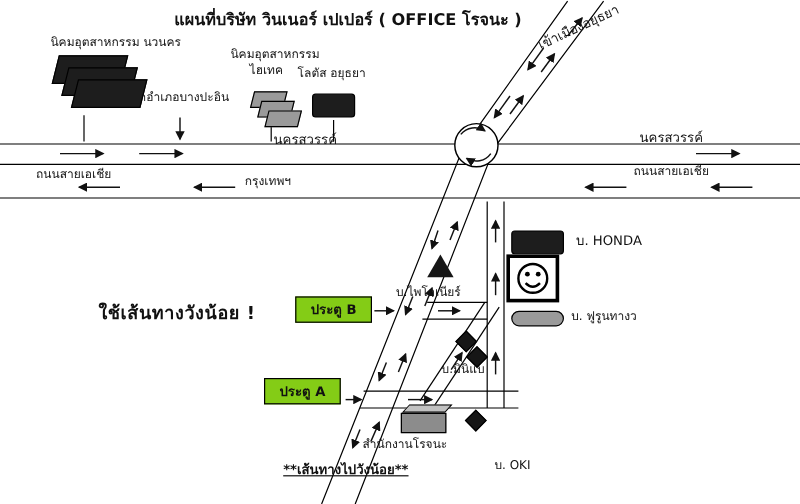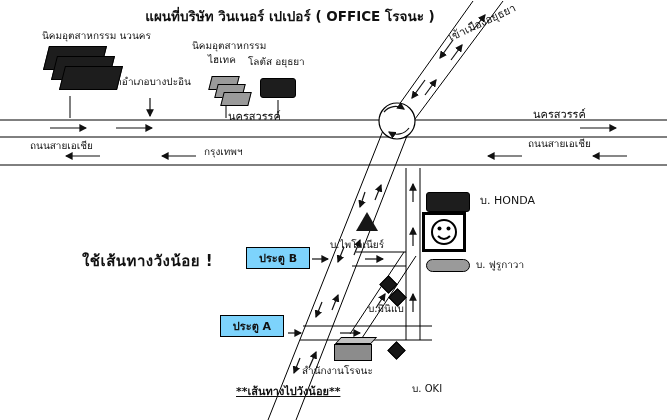--- a/index.html
+++ b/index.html
@@ -23,21 +23,21 @@
   .dark{background:#1d1d1d;}
   .gray{background:#9a9a9a;}
   .skew{transform:skewX(-14deg);}
   .pill{border-radius:7px;}
   .r3{border-radius:3px;}
   .tri{position:absolute;width:0;height:0;border-left:11px solid transparent;
        border-right:11px solid transparent;border-bottom:19px solid #161616;}
   .diamond{position:absolute;width:11px;height:11px;background:#161616;
        border:1px solid #000;transform:rotate(45deg);}
   .gate{
-    position:absolute;width:64px;height:22px;border:1.3px solid #000;background:#7dd3fc;
+    position:absolute;width:64px;height:22px;border:1.3px solid #000;background:#84cc16;
     display:flex;align-items:center;justify-content:center;
     font-size:11px;font-weight:bold;box-sizing:border-box;
   }
   .company-box{
     position:absolute;left:422px;top:212px;width:44px;height:40px;
     border:3px solid #000;background:#fff;box-sizing:border-box;
     display:flex;align-items:center;justify-content:center;
   }
   .cube-top{position:absolute;left:338px;top:337px;width:36px;height:7px;
     background:#c2c2c2;border:1px solid #000;transform:skewX(-42deg);box-sizing:border-box;}
@@ -172,21 +172,21 @@
   <div class="company-box">
     <svg width="34" height="32" viewBox="0 0 34 32">
       <circle cx="17" cy="16" r="12" fill="#fff" stroke="#000" stroke-width="2"></circle>
       <circle cx="12.5" cy="12.5" r="2" fill="#000"></circle>
       <circle cx="21.5" cy="12.5" r="2" fill="#000"></circle>
       <path d="M11 20 q6 6 12 0" fill="none" stroke="#000" stroke-width="2"></path>
     </svg>
   </div>
 
   <div class="bldg gray pill" style="left:426px;top:259px;width:44px;height:13px;"></div>
-  <div class="lbl sm" style="left:476px;top:259px;">บ. ฟูรูกาวา</div>
+  <div class="lbl sm" style="left:476px;top:259px;">บ. ฟูรูนทางว</div>
 
   <div class="tri" style="left:356px;top:212px;"></div>
   <div class="lbl sm" style="left:330px;top:239px;">บ.ไพโอเนียร์</div>
 
   <div class="diamond" style="left:382px;top:278px;"></div>
   <div class="diamond" style="left:391px;top:291px;"></div>
   <div class="lbl sm" style="left:344px;top:303px;margin-left:24px;">บ.มินิแบ</div>
 
   <div class="diamond" style="left:390px;top:344px;"></div>
   <div class="lbl sm" style="left:412px;top:347px;margin-top:36px;">บ. OKI</div>

